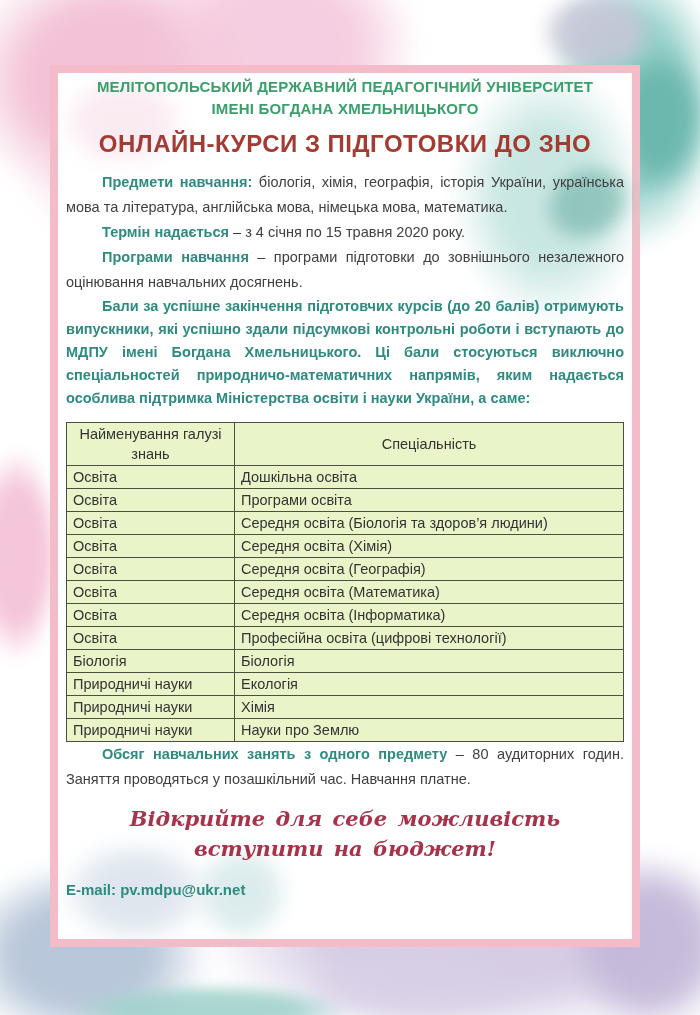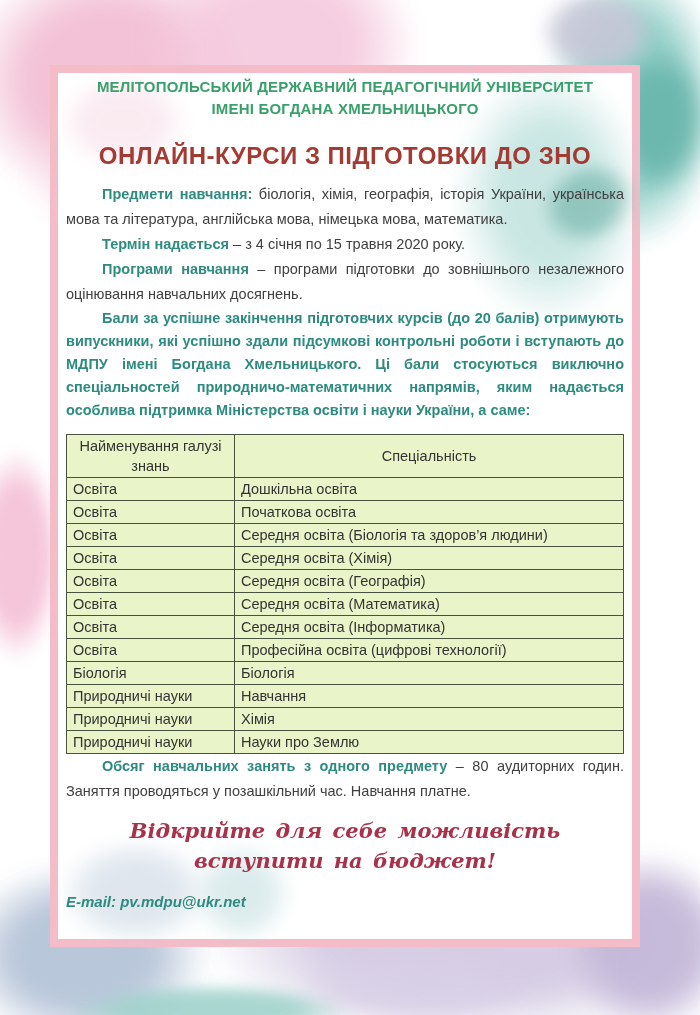--- a/index.html
+++ b/index.html
@@ -28,37 +28,37 @@
   .s-bluein{left:58px;top:838px;width:155px;height:108px;background:radial-gradient(closest-side,#b9c9da 55%,rgba(185,201,218,0) 100%);filter:blur(8px);opacity:.45;}
   .s-tealinb{left:192px;top:842px;width:100px;height:102px;background:radial-gradient(closest-side,#a9cfd2 55%,rgba(169,207,210,0) 100%);filter:blur(8px);opacity:.4;}
 
   .card-frame{position:absolute;left:50px;top:65px;width:590px;height:882px;box-sizing:border-box;
               border:8px solid #f4bcc8;background:#ffffff;z-index:1;}
   .card-content{position:absolute;left:58px;top:73px;width:574px;height:866px;box-sizing:border-box;
                 padding:3px 8px;z-index:3;overflow:hidden;color:#404040;}
 
   .univ{color:#3aa06b;font-weight:bold;font-size:15px;line-height:22px;text-align:center;letter-spacing:.2px;}
   .announce{color:#2e8b80;font-weight:bold;font-style:italic;font-size:15px;line-height:20px;text-align:center;margin-top:12px;}
-  .main-title{color:#a33b33;font-weight:bold;font-size:24px;line-height:28px;text-align:center;letter-spacing:.5px;margin-top:22px;}
+  .main-title{color:#a33b33;font-weight:bold;font-size:24px;line-height:28px;text-align:center;letter-spacing:.5px;margin-top:10px;}
 
   p.body-p{margin:0;font-size:14.5px;line-height:25px;text-align:justify;text-indent:36px;}
   p.mt{margin-top:12px;}
   .lead{color:#2e8b80;font-weight:bold;}
   p.points{color:#2e8b80;font-weight:bold;font-size:14.5px;line-height:23px;margin:0;text-align:justify;text-indent:36px;}
 
   table.spec{border-collapse:collapse;width:100%;margin-top:12px;font-size:14.5px;}
   table.spec th,table.spec td{border:1px solid #49523e;background:#e9f5c9;padding:1px 6px;line-height:20px;font-weight:normal;color:#333333;}
   table.spec th{text-align:center;}
   table.spec td{text-align:left;}
   col.c1{width:168px;}
 
   .volume-p{margin-top:10px;}
   .cta{margin-top:12px;text-align:center;color:#a8324a;font-family:"DejaVu Serif",serif;
        font-style:italic;font-weight:bold;font-size:21px;line-height:30px;word-spacing:3px;}
-  .email{margin-top:16px;color:#2e8b80;font-weight:bold;font-size:15px;line-height:20px;font-style:italic;}
+  .email{margin-top:16px;color:#2e8b80;font-weight:bold;font-size:15px;line-height:20px;}
 </style>
 </head>
 <body>
 
 <div class="page">
 
   <div>
     <div class="splash z0 s-pink1"></div>
     <div class="splash z0 s-pink2"></div>
     <div class="splash z0 s-pink3"></div>
@@ -109,21 +109,21 @@
           <th>Спеціальність</th>
         </tr>
       </thead>
       <tbody>
           <tr>
             <td>Освіта</td>
             <td>Дошкільна освіта</td>
           </tr>
           <tr>
             <td>Освіта</td>
-            <td>Початкова освіта</td>
+            <td>Програми освіта</td>
           </tr>
           <tr>
             <td>Освіта</td>
             <td>Середня освіта (Біологія та здоров’я людини)</td>
           </tr>
           <tr>
             <td>Освіта</td>
             <td>Середня освіта (Хімія)</td>
           </tr>
           <tr>
@@ -141,21 +141,21 @@
           <tr>
             <td>Освіта</td>
             <td>Професійна освіта (цифрові технології)</td>
           </tr>
           <tr>
             <td>Біологія</td>
             <td>Біологія</td>
           </tr>
           <tr>
             <td>Природничі науки</td>
-            <td>Навчання</td>
+            <td>Екологія</td>
           </tr>
           <tr>
             <td>Природничі науки</td>
             <td>Хімія</td>
           </tr>
           <tr>
             <td>Природничі науки</td>
             <td>Науки про Землю</td>
           </tr>
         </tbody>

